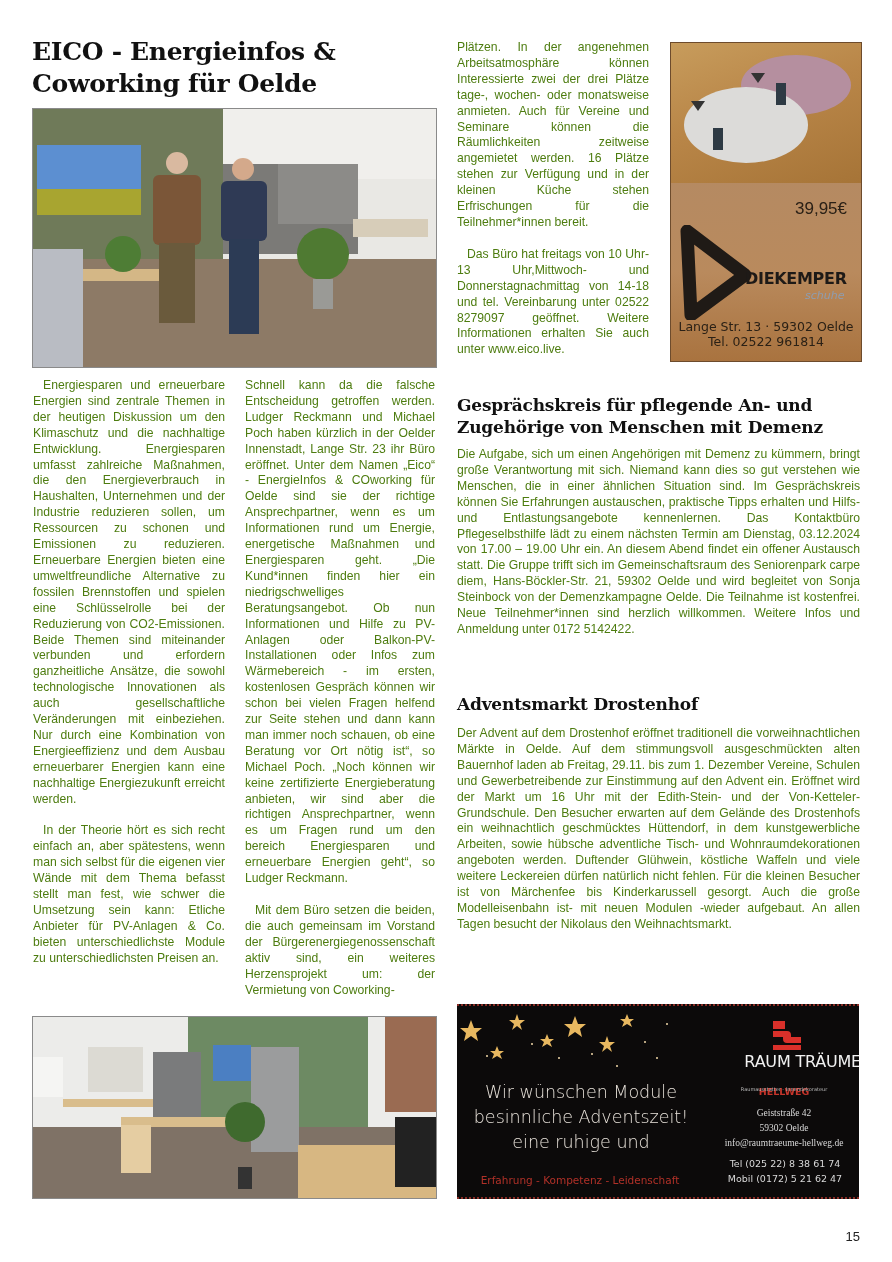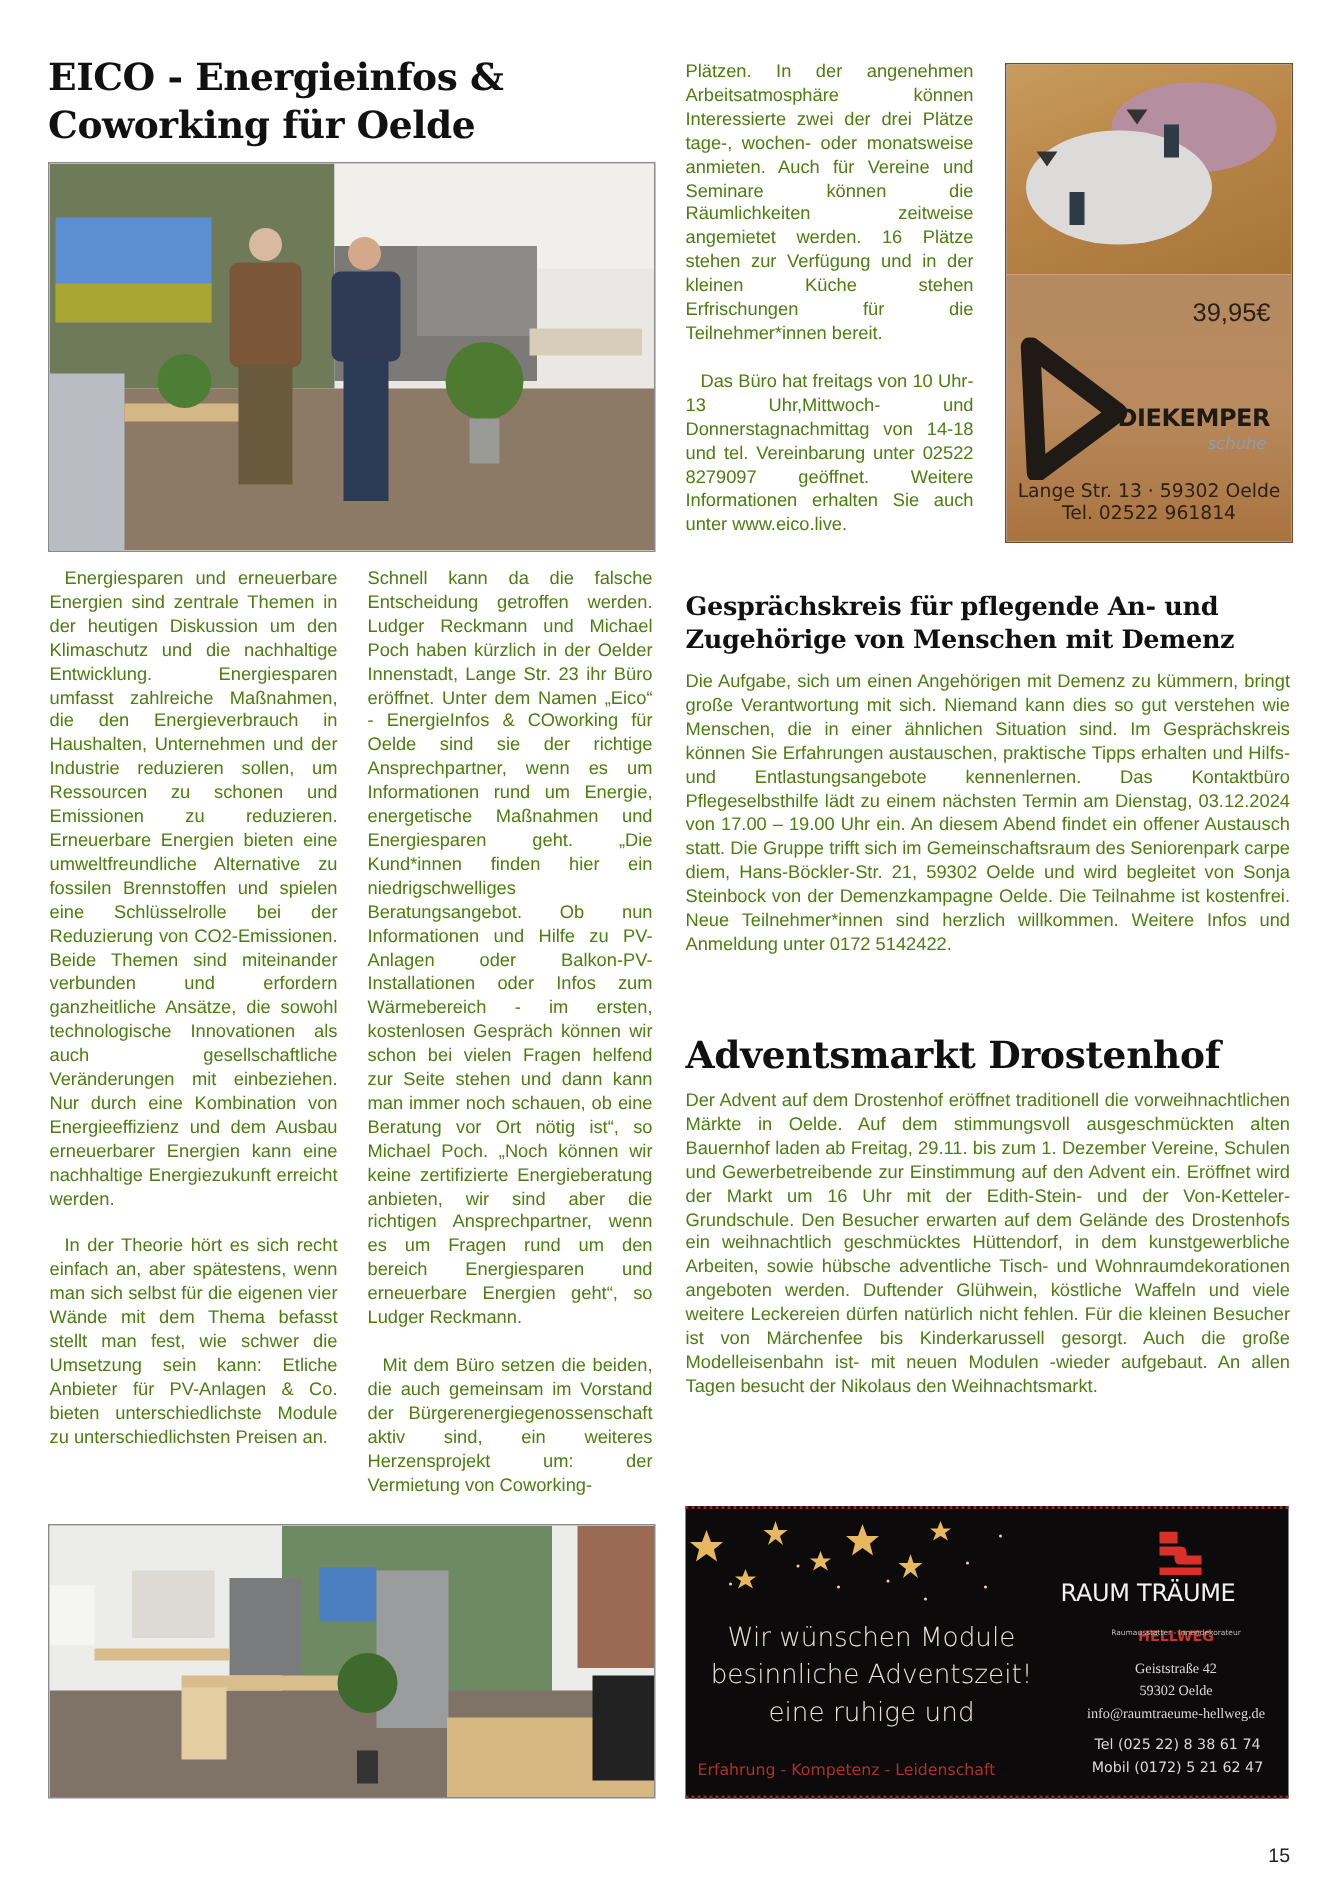--- a/index.html
+++ b/index.html
@@ -27,30 +27,30 @@
   #ad1 .photo-area { position: absolute; left: 0; top: 0; width: 100%; height: 140px; background: linear-gradient(160deg, #c79c5c 0%, #b98648 45%, #a67437 100%); }
   #ad1 .lower { position: absolute; left: 0; top: 140px; width: 100%; height: 178px; background: linear-gradient(180deg, #b58a62 0%, #b98a5d 50%, #a9733f 100%); }
   #ad1 .price { position: absolute; right: 14px; top: 156px; font-family: Liberation Sans, sans-serif; font-size: 17px; color: #2a2016; }
   #ad1 .brand { position: absolute; left: 74px; top: 226px; font-family: "DejaVu Sans", sans-serif; font-weight: bold; font-size: 16px; color: #1e1a17; letter-spacing: -0.3px; }
   #ad1 .brand-sub { position: absolute; left: 134px; top: 246px; font-family: "DejaVu Sans", sans-serif; font-size: 11px; color: #8e9db0; font-style: italic; }
   #ad1 .addr { position: absolute; left: 0; width: 100%; top: 276px; text-align: center; font-family: "DejaVu Sans", sans-serif; font-size: 12.5px; line-height: 15px; color: #2b2116; }
 
   
   #h2 { left: 457px; top: 394px; width: 405px; font-size: 17px; line-height: 22px; letter-spacing: -0.2px; }
   #art2 { left: 457px; top: 447px; width: 403px; }
-  #h3 { left: 457px; top: 688px; width: 405px; font-size: 25px; line-height: 32px; letter-spacing: -0.2px; }
+  #h3 { left: 457px; top: 688px; width: 405px; font-size: 17px; line-height: 32px; letter-spacing: -0.2px; }
   #art3 { left: 457px; top: 726px; width: 403px; }
 
   
   #ad2 { left: 457px; top: 1004px; width: 402px; height: 191px; background: #0c0a0a; border-top: 2px dotted #8a2b24; border-bottom: 2px dotted #8a2b24; overflow: hidden; }
   #ad2 .stars { position: absolute; left: 0; top: 0; width: 240px; height: 80px; }
   #ad2 .greeting { position: absolute; left: 10px; top: 74px; width: 228px; text-align: center; font-family: "DejaVu Sans", sans-serif; font-size: 17.5px; line-height: 25px; color: #e8e2da; font-weight: 300; }
-  #ad2 .slogan { position: absolute; left: 8px; top: 168px; width: 230px; font-family: "DejaVu Sans", sans-serif; font-size: 10.5px; color: #b13128; }
+  #ad2 .slogan { position: absolute; left: 8px; top: 168px; width: 230px; text-align: center; font-family: "DejaVu Sans", sans-serif; font-size: 10.5px; color: #b13128; }
   #ad2 .logo { position: absolute; left: 312px; top: 15px; width: 34px; height: 30px; }
-  #ad2 .company { position: absolute; left: 250px; top: 46px; width: 154px; text-align: left; font-family: "DejaVu Sans", sans-serif; font-size: 16px; color: #f1f1f1; letter-spacing: -0.2px; }
+  #ad2 .company { position: absolute; left: 250px; top: 46px; width: 154px; text-align: right; font-family: "DejaVu Sans", sans-serif; font-size: 16px; color: #f1f1f1; letter-spacing: -0.2px; }
   #ad2 .company-sub { position: absolute; left: 250px; top: 80px; width: 154px; text-align: center; font-family: "DejaVu Sans", sans-serif; font-weight: bold; font-size: 9.5px; color: #c5352b; }
   #ad2 .tagline { position: absolute; left: 250px; top: 80px; width: 154px; text-align: center; font-family: "DejaVu Sans", sans-serif; font-size: 5px; color: #bbb; }
   #ad2 .contact { position: absolute; left: 248px; top: 100px; width: 158px; text-align: center; font-family: Liberation Serif, serif; font-size: 9.5px; line-height: 15px; color: #d9d9d9; }
   #ad2 .phones { position: absolute; left: 252px; top: 150px; width: 152px; text-align: center; font-family: "DejaVu Sans", sans-serif; font-size: 9.5px; line-height: 15px; color: #d9d9d9; }
 
   #page-number { right: 32px; top: 1229px; font-family: "Liberation Sans", sans-serif; font-size: 13px; color: #222; }
 </style>
 </head>
 <body>
 

